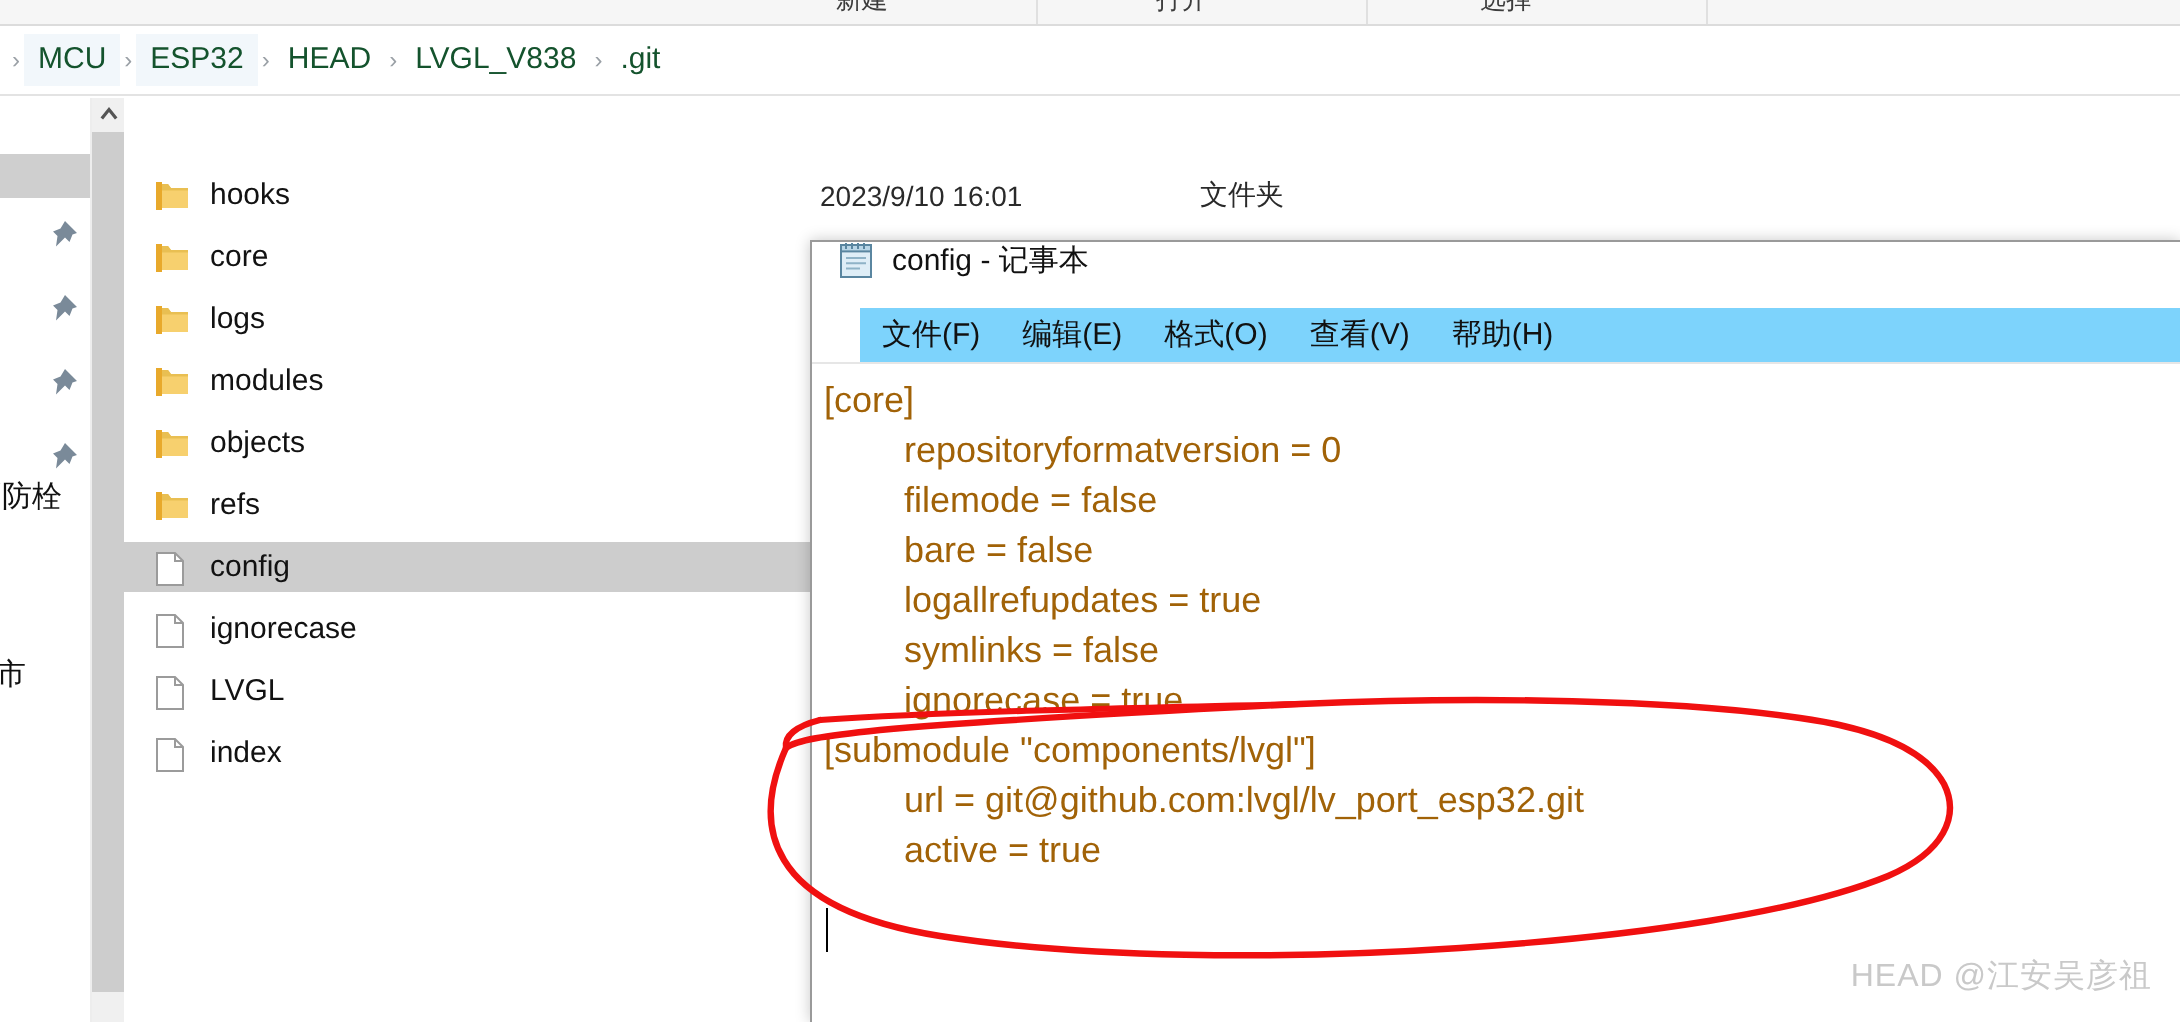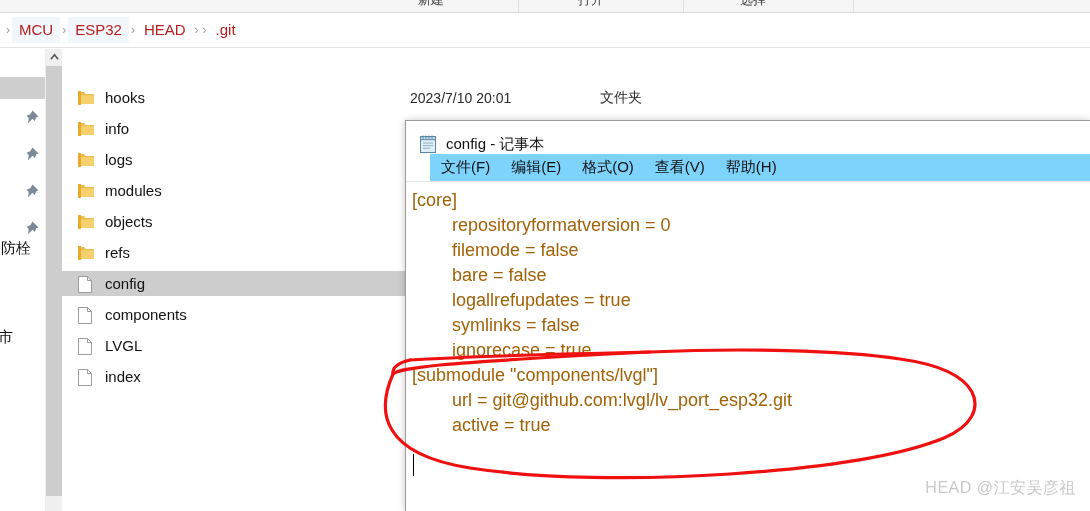--- a/index.html
+++ b/index.html
@@ -27,21 +27,21 @@
   }
   .ribbon-sep { position:absolute; top:0px; width:1px; height:13px; background:#e0e0e0; }
 
   
   .addrbar {
     position:absolute; left:0; top:13px; width:1090px; height:35px;
     background:#ffffff; border-bottom:1px solid #e3e3e3;
     display:flex; align-items:center; padding-left:4px;
   }
   .crumb {
-    font-size:15px; color:#b91c1c; padding:3px 7px; white-space:nowrap;
+    font-size:15px; color:#14532d; padding:3px 7px; white-space:nowrap;
     line-height:20px;
   }
   .crumb.highlight { background:#f2f7fb; }
   .chev {
     font-size:12px; color:#9aa0a6; padding:0 2px; user-select:none;
     line-height:20px;
   }
 
   
   .navpane {
@@ -102,21 +102,21 @@
 
   
   .notepad {
     position:absolute; left:405px; top:120px; width:685px; height:391px;
     background:#ffffff; border:1px solid #9a9a9a; border-right:none; border-bottom:none;
     box-shadow:0 0 7px rgba(0,0,0,0.22);
     overflow:hidden;
   }
   .np-title {
     position:absolute; left:0; top:0; width:685px; height:33px;
-    background:#ffffff; display:flex; align-items:flex-end; padding-left:12px;
+    background:#ffffff; display:flex; align-items:flex-start; padding-left:12px;
   }
   .np-icon { width:19px; height:19px; margin-right:9px; flex:0 0 auto; }
   .np-title-text { font-size:15px; color:#111; white-space:nowrap; }
   .np-menu {
     position:absolute; left:0; top:33px; width:685px; height:27px;
     display:flex; align-items:center; padding-left:11px; background:#7dd3fc;margin-left:24px;
   }
   .np-menu-item {
     font-size:15px; color:#111; margin-right:21px; white-space:nowrap; cursor:default;
   }
@@ -163,20 +163,21 @@
     </div>
 
     <div class="addrbar">
       <span class="chev">›</span>
       <span class="crumb highlight">MCU</span>
       <span class="chev">›</span>
       <span class="crumb highlight">ESP32</span>
       <span class="chev">›</span>
       <span class="crumb">HEAD</span>
       <span class="chev">›</span>
+      <span class="crumb">LVGL_V838</span>
       <span class="chev">›</span>
       <span class="crumb">.git</span>
     </div>
 
     <div class="navpane">
       <div class="nav-sel-band"></div>
       <div class="pin" style="top:60px;">
         <svg viewBox="0 0 24 24">
             <path d="M14 2l8 8-3 1-2 5-3-3-6 6 1-7-3-3 5-2z" fill="#7a8a99"></path>
           </svg>
@@ -216,33 +217,33 @@
 
         <div class="row" style="top:0px;">
           <span class="ico">
             <svg class="folder-ic" viewBox="0 0 16 14">
                 <path d="M0 1h6l1.5 2H16v10H0z" fill="#f7d06e"></path>
                 <path d="M0 1h6l1.5 2H16v1.2H0z" fill="#e9bf52"></path>
                 <path d="M0 0h3v14H0z" fill="#e8a92b"></path>
               </svg>
           </span>
           <span class="nm">hooks</span>
-          <span class="dt">2023/7/10 20:01</span>
+          <span class="dt">2023/9/10 16:01</span>
           <span class="ty">文件夹</span>
         </div>
 
         <div class="row" style="top:31px;">
           <span class="ico">
             <svg class="folder-ic" viewBox="0 0 16 14">
                 <path d="M0 1h6l1.5 2H16v10H0z" fill="#f7d06e"></path>
                 <path d="M0 1h6l1.5 2H16v1.2H0z" fill="#e9bf52"></path>
                 <path d="M0 0h3v14H0z" fill="#e8a92b"></path>
               </svg>
           </span>
-          <span class="nm">info</span>
+          <span class="nm">core</span>
         </div>
 
         <div class="row" style="top:62px;">
           <span class="ico">
             <svg class="folder-ic" viewBox="0 0 16 14">
                 <path d="M0 1h6l1.5 2H16v10H0z" fill="#f7d06e"></path>
                 <path d="M0 1h6l1.5 2H16v1.2H0z" fill="#e9bf52"></path>
                 <path d="M0 0h3v14H0z" fill="#e8a92b"></path>
               </svg>
           </span>
@@ -292,21 +293,21 @@
           <span class="nm">config</span>
         </div>
 
         <div class="row" style="top:217px;">
           <span class="ico">
             <svg class="file-ic" viewBox="0 0 14 17">
                 <path d="M0.5 0.5h9l4 4v12h-13z" fill="#ffffff" stroke="#9b9b9b" stroke-width="1"></path>
                 <path d="M9.5 0.5v4h4" fill="none" stroke="#9b9b9b" stroke-width="1"></path>
               </svg>
           </span>
-          <span class="nm">components</span>
+          <span class="nm">ignorecase</span>
         </div>
 
         <div class="row" style="top:248px;">
           <span class="ico">
             <svg class="file-ic" viewBox="0 0 14 17">
                 <path d="M0.5 0.5h9l4 4v12h-13z" fill="#ffffff" stroke="#9b9b9b" stroke-width="1"></path>
                 <path d="M9.5 0.5v4h4" fill="none" stroke="#9b9b9b" stroke-width="1"></path>
               </svg>
           </span>
           <span class="nm">LVGL</span>

